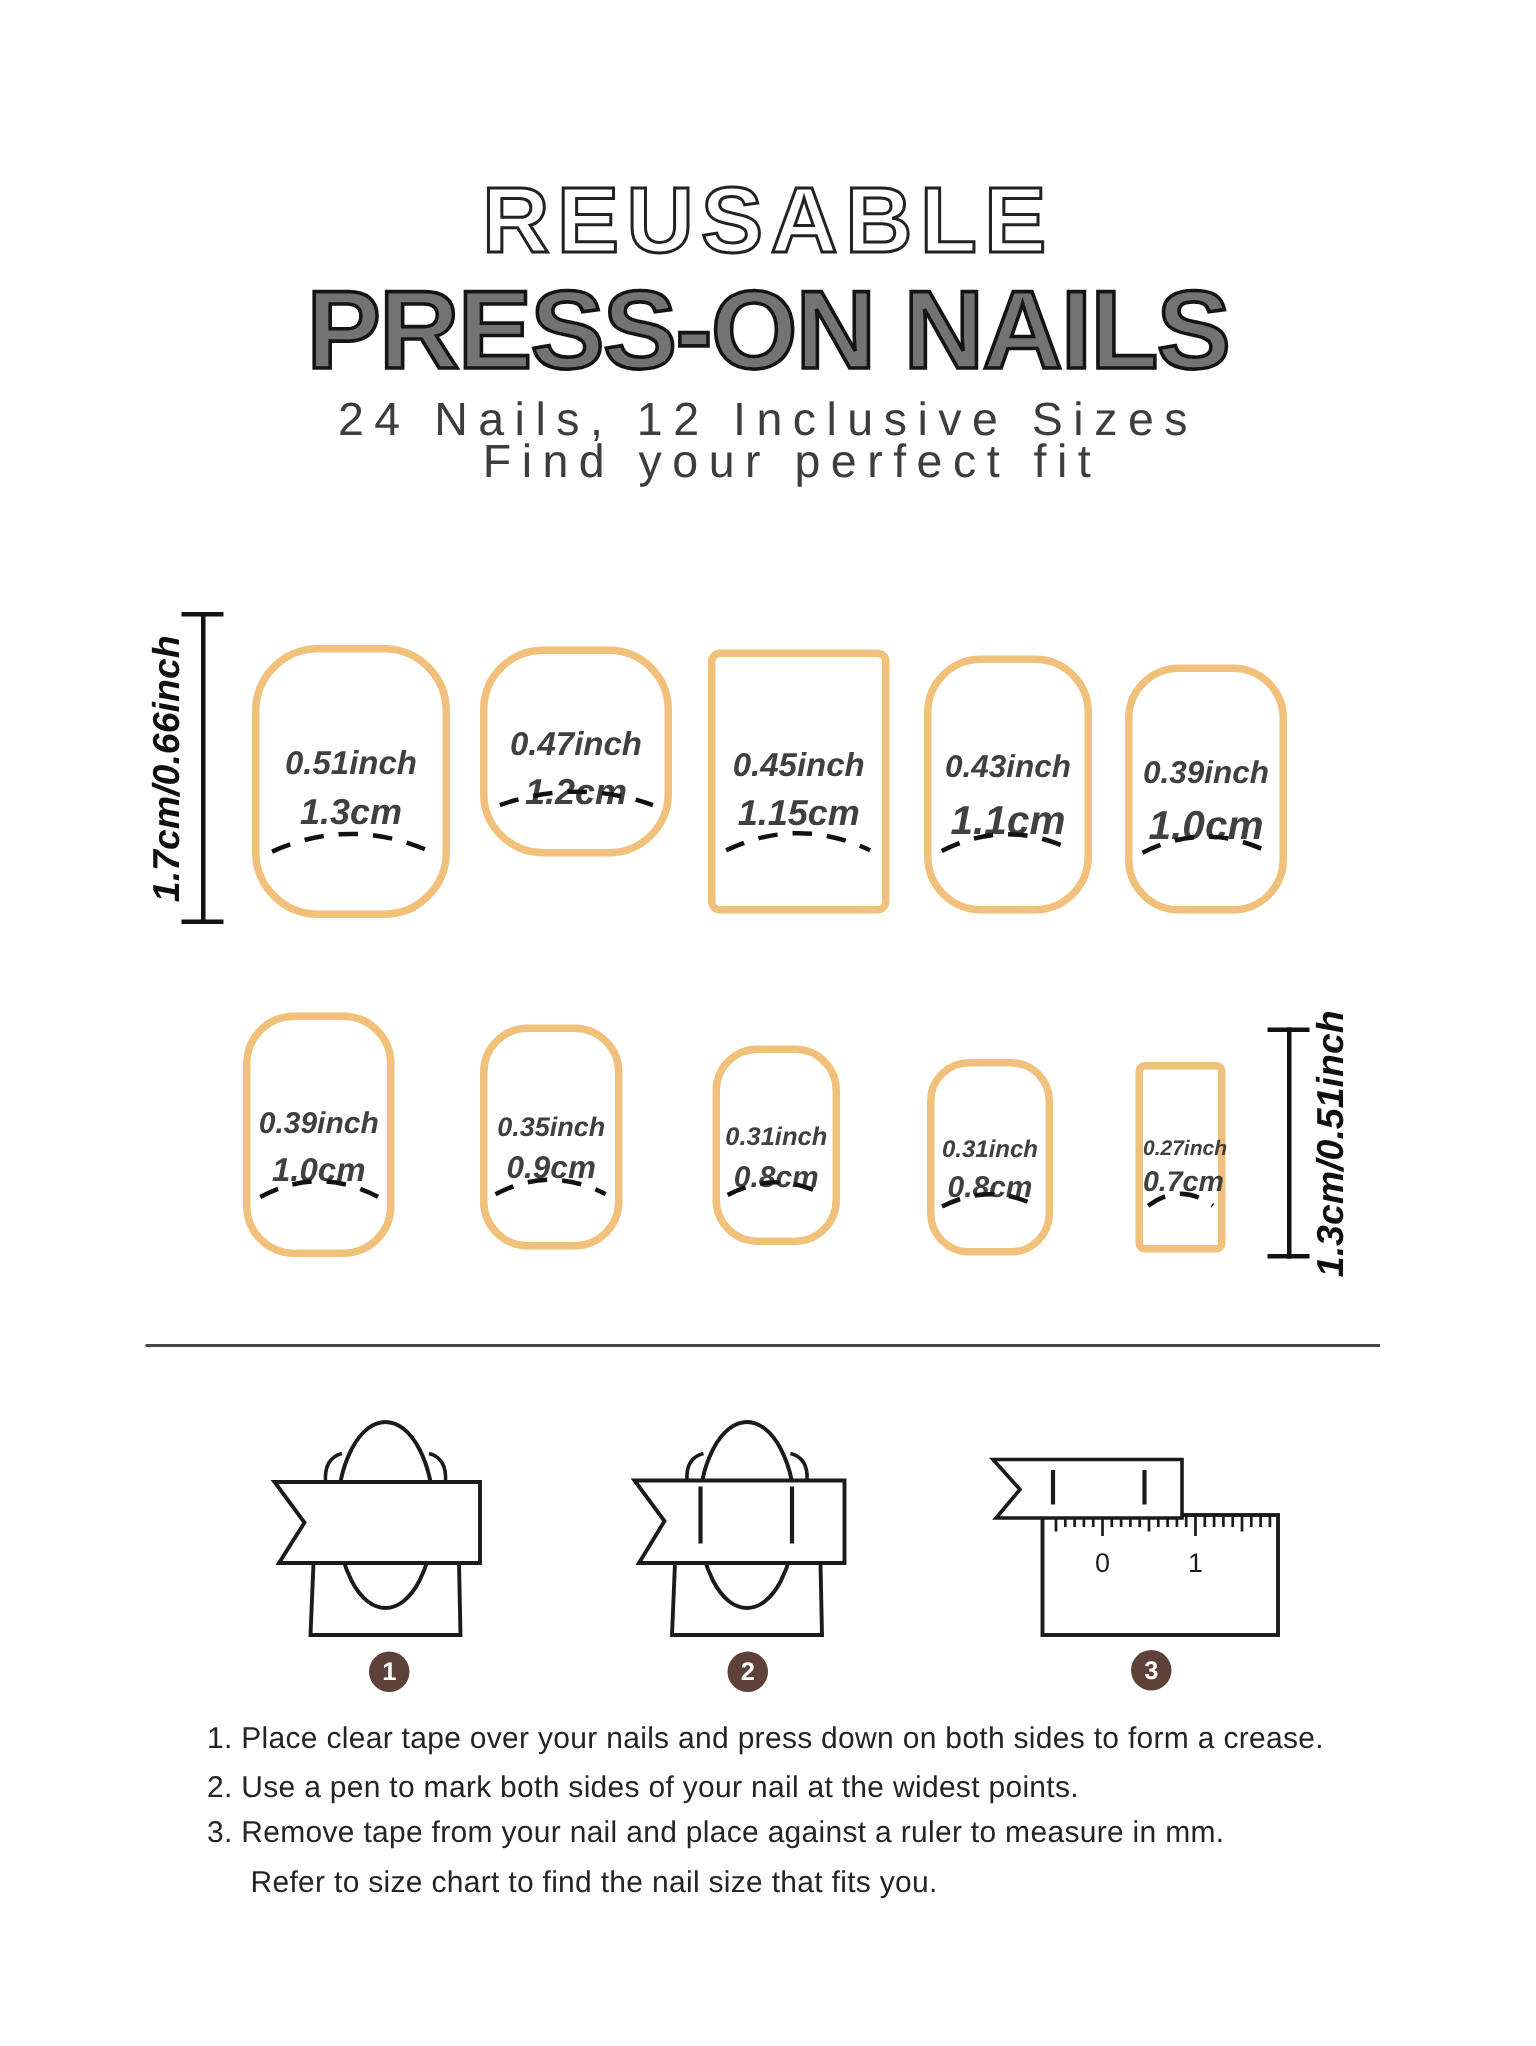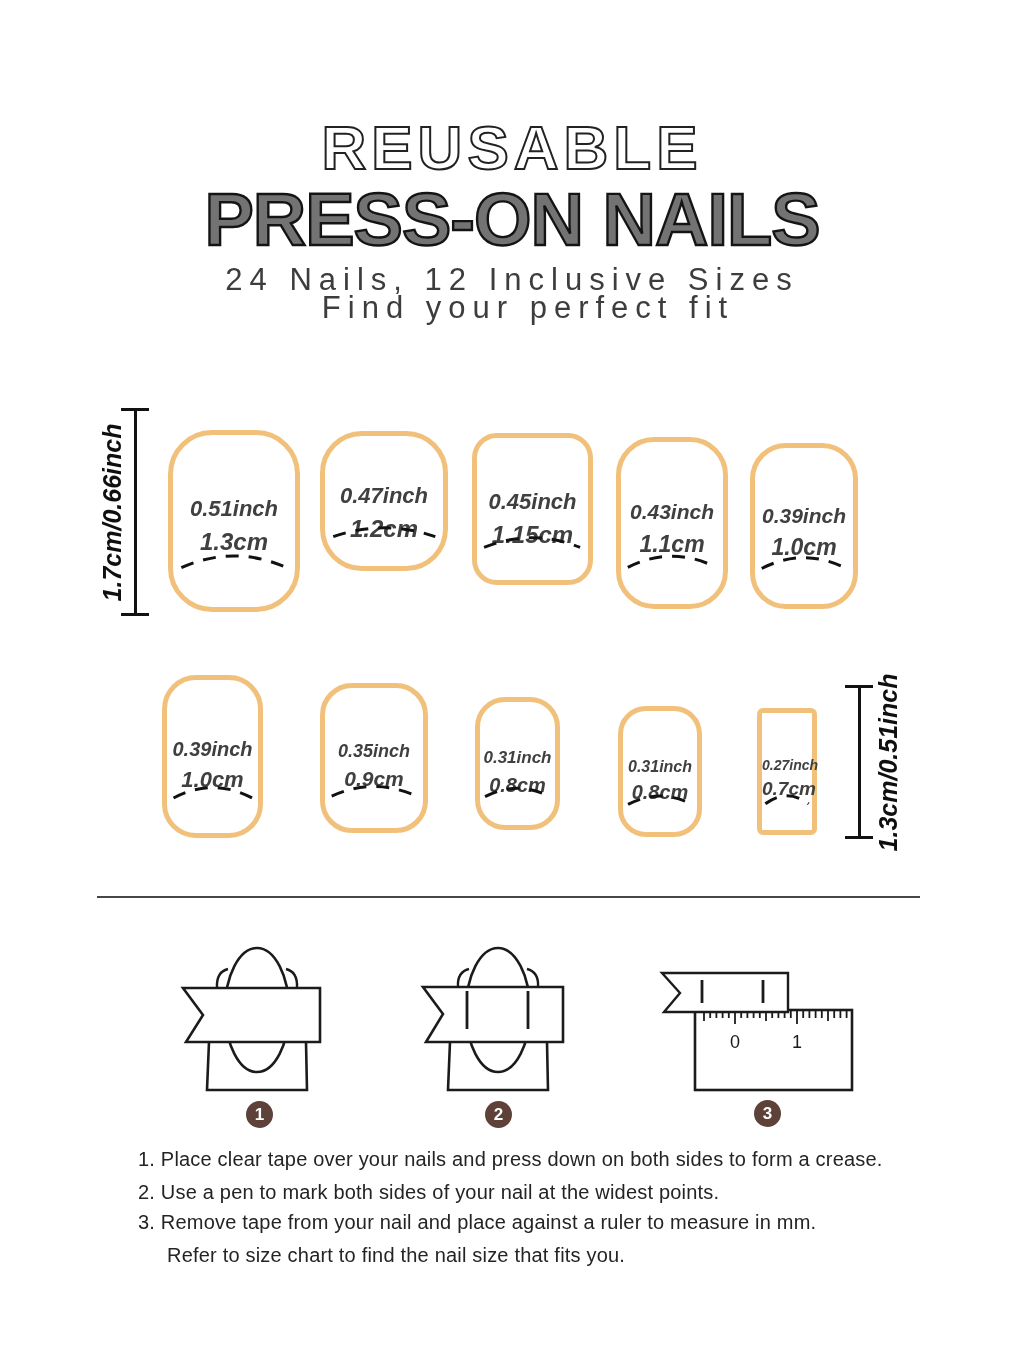--- a/index.html
+++ b/index.html
@@ -46,36 +46,36 @@
   }
   .nail-label{
     position:absolute;left:0;right:0;text-align:center;
     font-style:italic;font-weight:700;color:#404040;line-height:1.45;
   }
   .nail-label span{display:block;}
   .arc{position:absolute;left:4%;top:63%;width:92%;height:17%;}
 
   .n1{left:168px;top:430px;width:132px;height:182px;border-radius:44px;}
   .n2{left:320px;top:431px;width:128px;height:140px;border-radius:42px;}
-  .n3{left:472px;top:433px;width:121px;height:152px;border-radius:25px;}
+  .n3{left:472px;top:433px;width:121px;height:176px;border-radius:8px;}
   .n4{left:616px;top:437px;width:112px;height:172px;border-radius:38px;}
   .n5{left:750px;top:443px;width:108px;height:166px;border-radius:36px;}
   .n6{left:162px;top:675px;width:101px;height:163px;border-radius:34px;}
-  .n7{left:320px;top:683px;width:108px;height:150px;border-radius:32px;}
+  .n7{left:320px;top:683px;width:95px;height:150px;border-radius:32px;}
   .n8{left:475px;top:697px;width:85px;height:133px;border-radius:30px;}
   .n9{left:618px;top:706px;width:84px;height:131px;border-radius:28px;}
   .n10{left:757px;top:708px;width:60px;height:127px;border-radius:6px;}
 
   .n1 .nail-label,.n2 .nail-label,.n3 .nail-label,.n4 .nail-label,.n5 .nail-label{top:34%;}
   .n6 .nail-label,.n7 .nail-label,.n8 .nail-label,.n9 .nail-label,.n10 .nail-label{top:36%;}
 
   .n1 .inch,.n2 .inch,.n3 .inch{font-size:22px;}
   .n1 .cm,.n2 .cm,.n3 .cm{font-size:24px;}
   .n4 .inch,.n5 .inch{font-size:21px;}
-  .n4 .cm,.n5 .cm{font-size:23px;}
+  .n4 .cm,.n5 .cm{font-size:27px;}
   .n6 .inch{font-size:20px;}  .n6 .cm{font-size:22px;}
   .n7 .inch{font-size:18px;}  .n7 .cm{font-size:21px;}
   .n8 .inch{font-size:17px;}  .n8 .cm{font-size:20px;}
   .n9 .inch{font-size:16px;}  .n9 .cm{font-size:20px;}
   .n10 .inch{font-size:14px;} .n10 .cm{font-size:19px;}
 
   
   .divider{left:97px;top:896px;width:823px;height:2px;background:#474747;}
 
   

